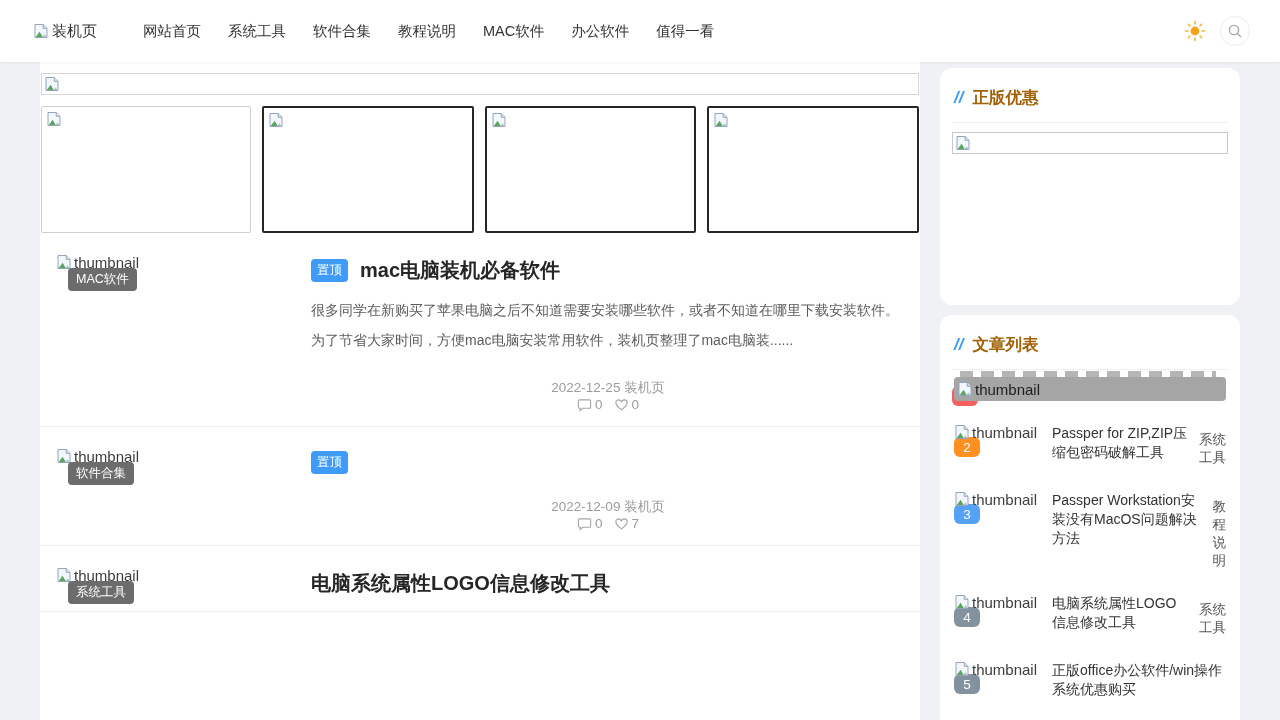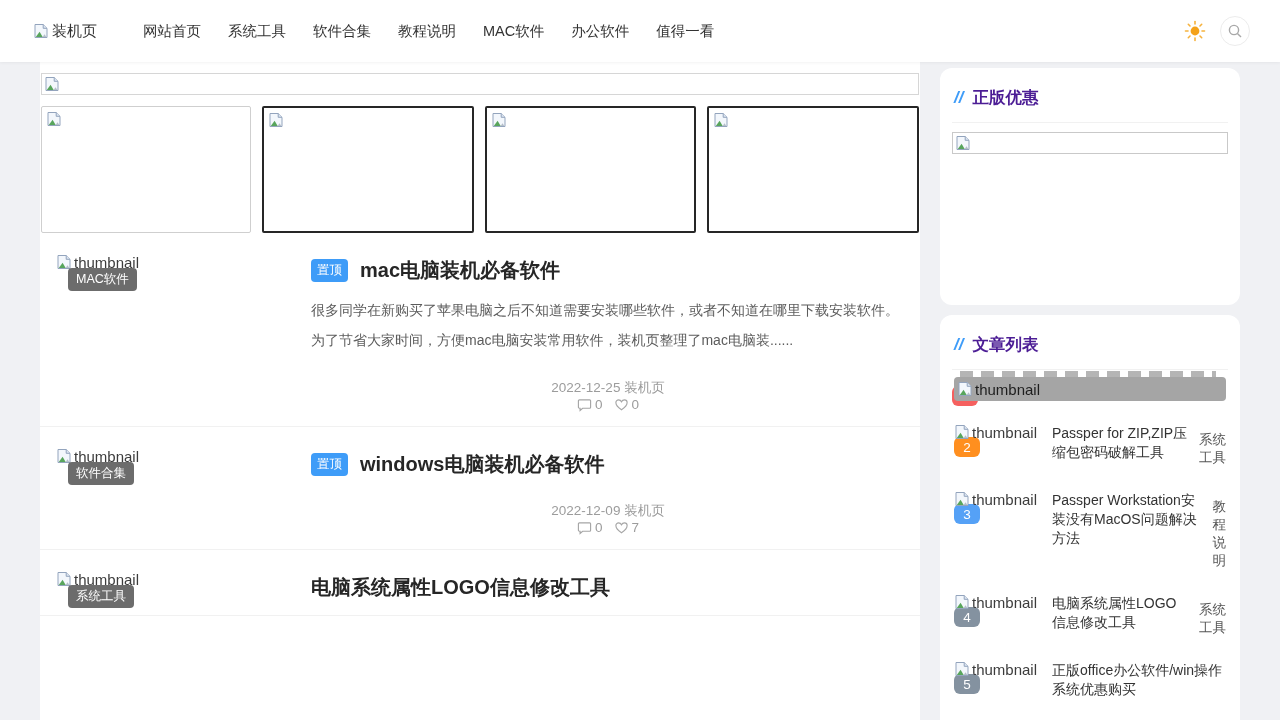--- a/index.html
+++ b/index.html
@@ -58,21 +58,21 @@
   .meta-right{ display:flex; align-items:center; gap:3px; }
   .meta-group{ display:flex; align-items:center; gap:3px; cursor:pointer; }
   .meta-group + .meta-group{ margin-left:8px; }
   
   .sidebar{ width:300px; flex:none; }
   .side-card{ background:#fff; border-radius:12px; padding:16px 12px; }
   .promo-card{ margin-top:6px; height:237px; }
   .list-card{ margin-top:10px; min-height:420px; }
   .card-head{ display:flex; align-items:center; gap:9px; padding:3px 2px 13px; }
   .slashes{ color:#3e9cf8; font-style:italic; font-weight:700; font-size:17px; }
-  .card-title{ font-size:16.5px; font-weight:600; color:#4c1d95; }
+  .card-title{ font-size:16.5px; font-weight:600; color:#a16207; }
   .card-divider{ border-top:1px solid #f1f1f1; }
   .ad-box{ margin-top:9px; height:22px; border:1px solid #c9c9c9; padding:2px 2px; display:flex; cursor:pointer; }
   
   .list-item{ position:relative; display:flex; padding:10px 2px 12px 2px; cursor:pointer; }
   .li-thumb{ width:98px; flex:none; position:relative; padding-top:2px; }
   .li-thumb .thumb-alt{ position:relative; z-index:1; }
   .rank{
     position:absolute; left:0; top:15px; min-width:26px; height:20px; border-radius:6px;
     color:#fff; font-size:13.5px; display:flex; align-items:center; justify-content:center; z-index:0;
   }
@@ -263,21 +263,20 @@
                 <path d="M9.6 14l1.9-2.7L13.4 14z" fill="#b4bdc9"></path>
               </svg>
             </span>
           <span>thumbnail</span>
         </span>
         <span class="cat-badge">软件合集</span>
       </div>
       <div class="article-body">
         <div class="title-row">
           <span class="pin-badge">置顶</span>
-          <h3 class="article-title">windows电脑装机必备软件</h3>
         </div>
         <div class="meta">
           <span>
             <span>2022-12-09</span> <span>装机页</span>
           </span>
           <span class="meta-right">
             <span class="meta-group">
               <span>
                 <svg width="15" height="15" viewBox="0 0 16 16" fill="none" stroke="#a5a5a5" stroke-width="1.2">
                   <path d="M2.5 3h11a1 1 0 0 1 1 1v7a1 1 0 0 1-1 1H6l-2.7 2.4V12H2.5a1 1 0 0 1-1-1V4a1 1 0 0 1 1-1z"></path>

